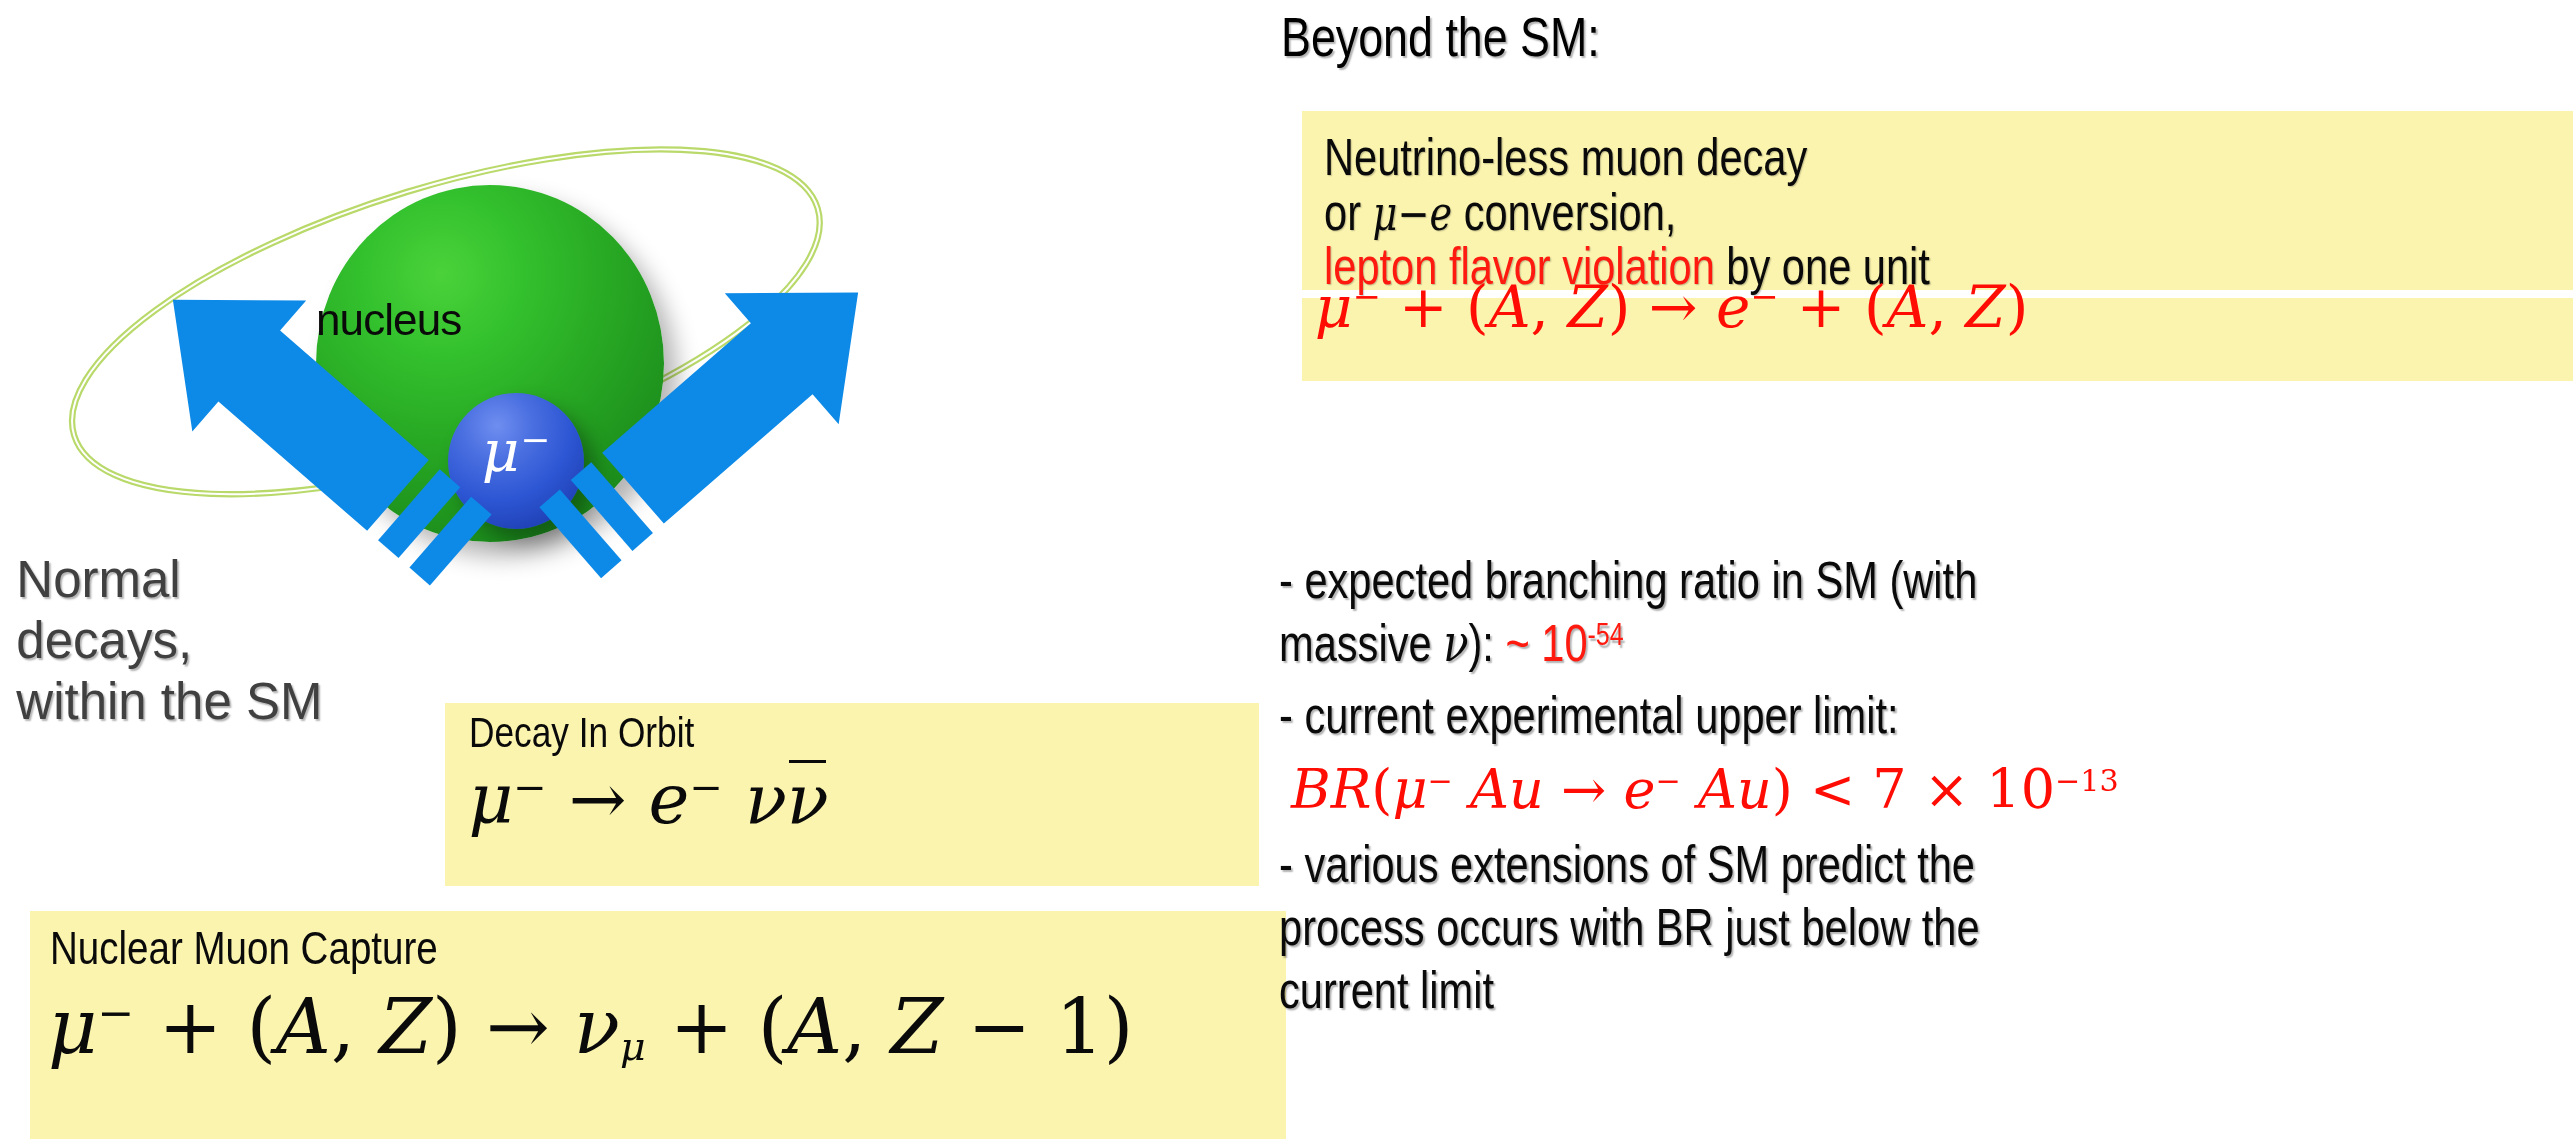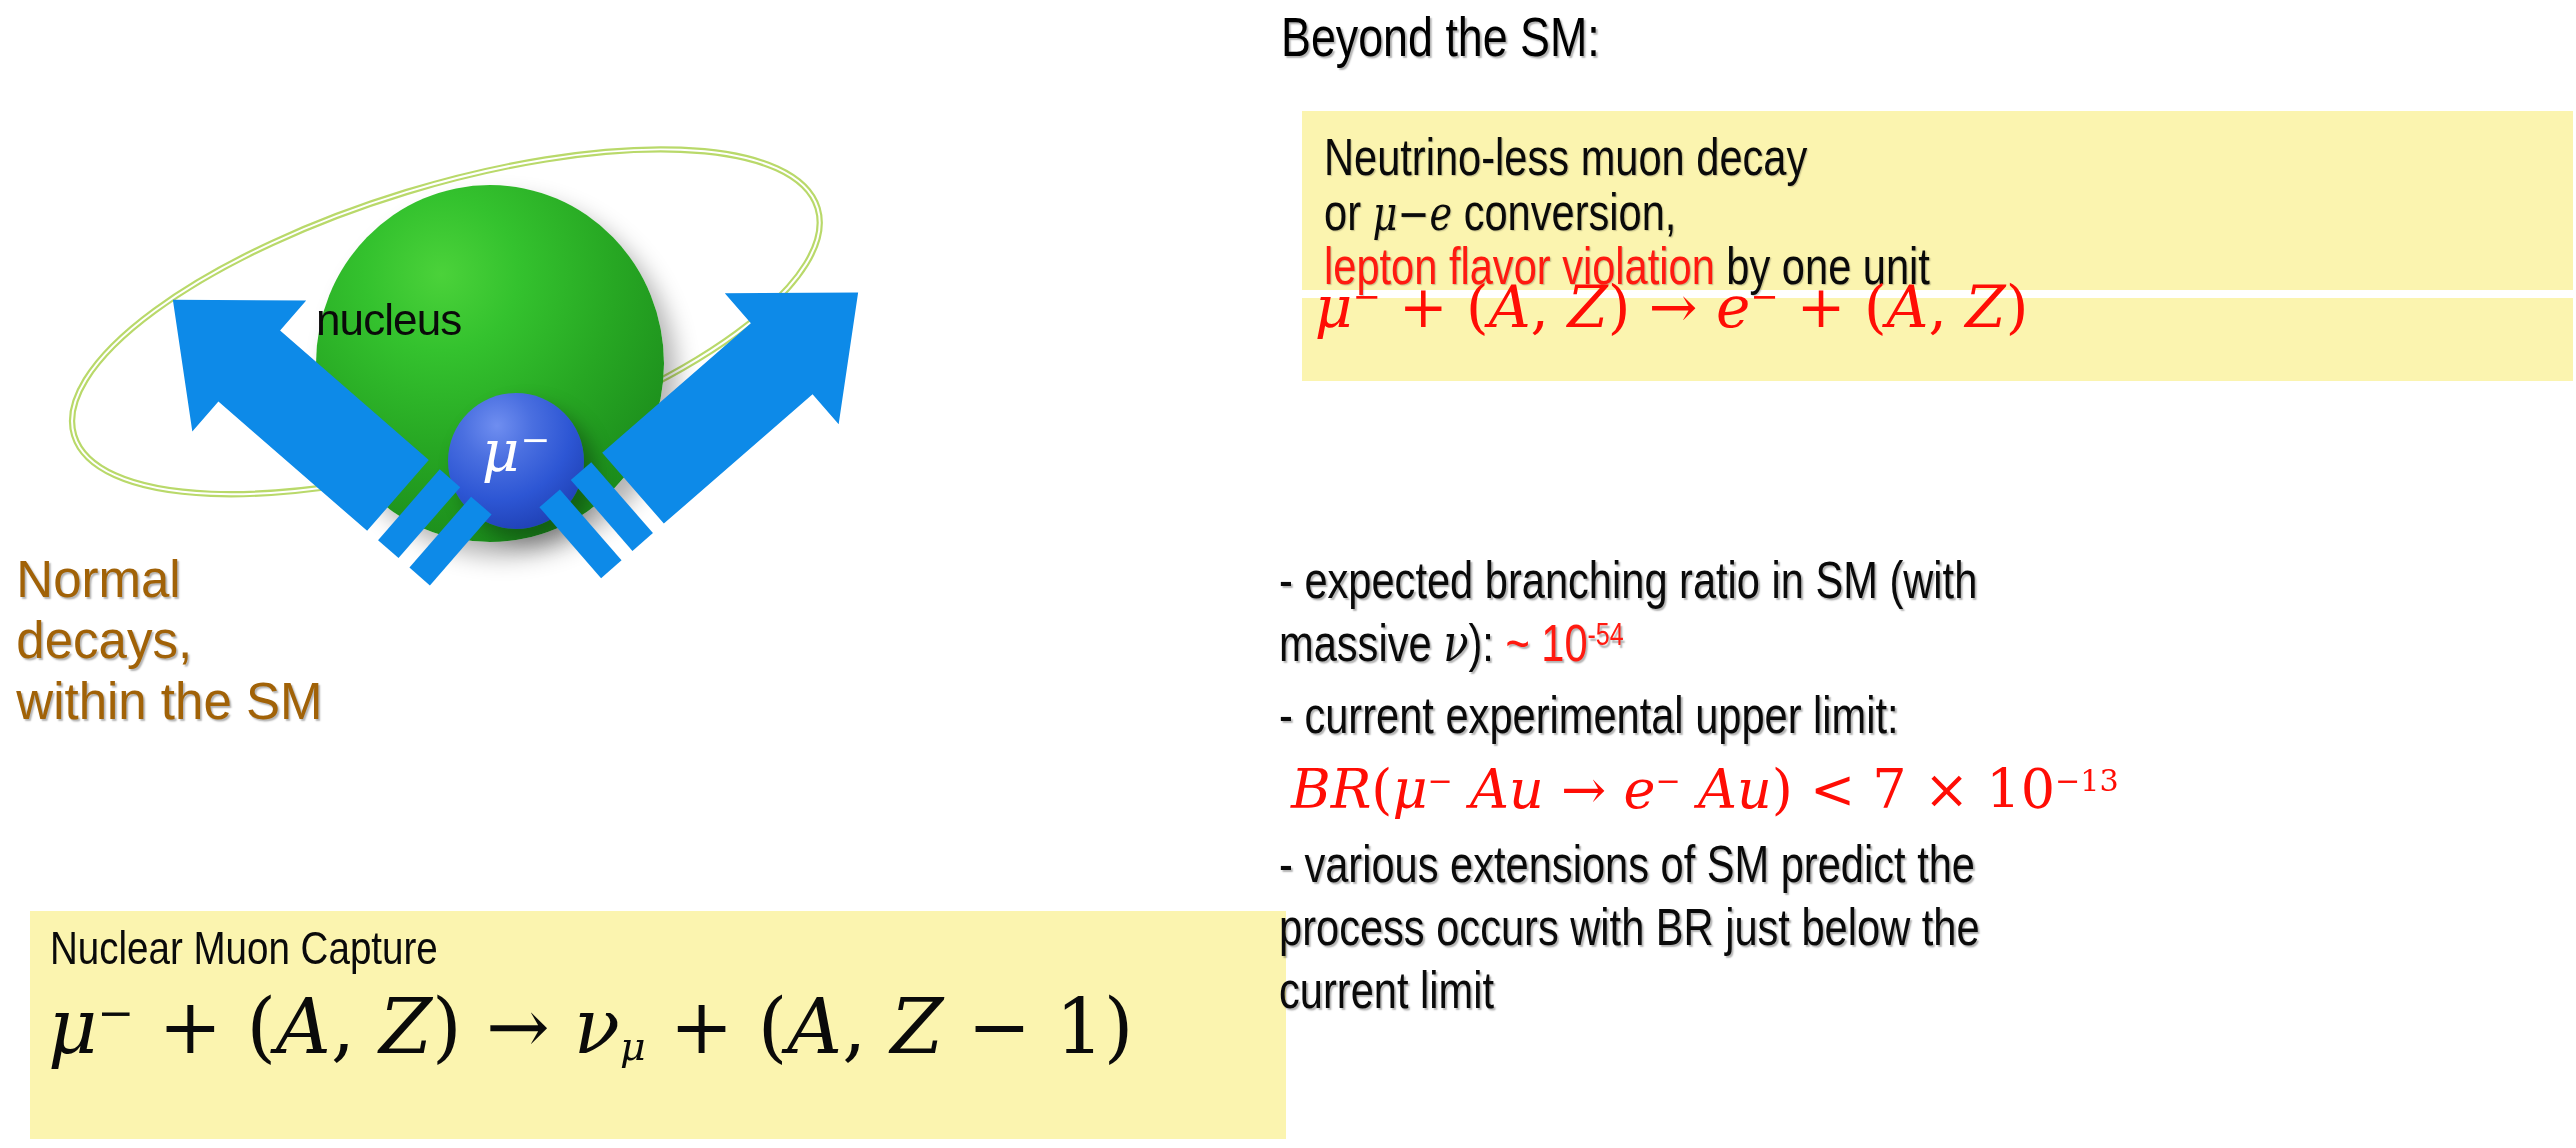--- a/index.html
+++ b/index.html
@@ -50,21 +50,21 @@
   }
   .muon-label sup {
     font-size: 0.62em; vertical-align: 0.52em;
     font-style: normal; margin-left: 0.9px;
   }
 
   
   .normal-decays {
     position: absolute; left: 16.3px; top: 549px;
     font-family: "Liberation Sans", sans-serif;
-    font-size: 51px; line-height: 1.20; color: #a16207;
+    font-size: 51px; line-height: 1.20; color: #404040;
     white-space: pre-line;
     text-shadow: 1.8px 1.8px 1.8px rgba(0,0,0,0.30);
   }
 
   
   .ybox { position: absolute; background: #FBF4AF; }
   #box-dio { left: 445px; top: 703px; width: 814px; height: 183px; }
   #box-nmc { left: 30px; top: 911px; width: 1228px; height: 228px; padding-left: 28px; }
   #box-bsm { left: 1302px; top: 111px; width: 1271px; height: 179px; }
 
@@ -188,20 +188,27 @@
         <polygon points="-52,0 52,0 52,218 96,218 0,330 -96,218 -52,218" fill="#0D8AE8"></polygon>
         <rect x="-52" y="-46" width="104" height="30" fill="#0D8AE8"></rect>
         <rect x="-52" y="-92" width="104" height="30" fill="#0D8AE8"></rect>
       </g>
     </svg>
 
     <div class="normal-decays">Normal
 decays,
 within the SM</div>
 
+    <div class="ybox" id="box-dio">
+      <div class="box-title">Decay In Orbit</div>
+      <div class="eq" id="eq-dio"><i>μ</i><sup>−</sup>
+        <span>→</span>
+        <i>e</i><sup>−</sup>
+        <i>ν</i><span class="ovl"><i>ν</i></span></div>
+    </div>
 
     <div class="ybox" id="box-nmc">
       <div class="box-title">Nuclear Muon Capture</div>
       <div class="eq" id="eq-nmc"><i>μ</i><sup>−</sup>
         <span>+</span>
         <span>(</span><i>A</i><span>,</span>
         <i>Z</i><span>)</span>
         <span>→</span>
         <i>ν</i><sub>μ</sub>
         <span>+</span>

